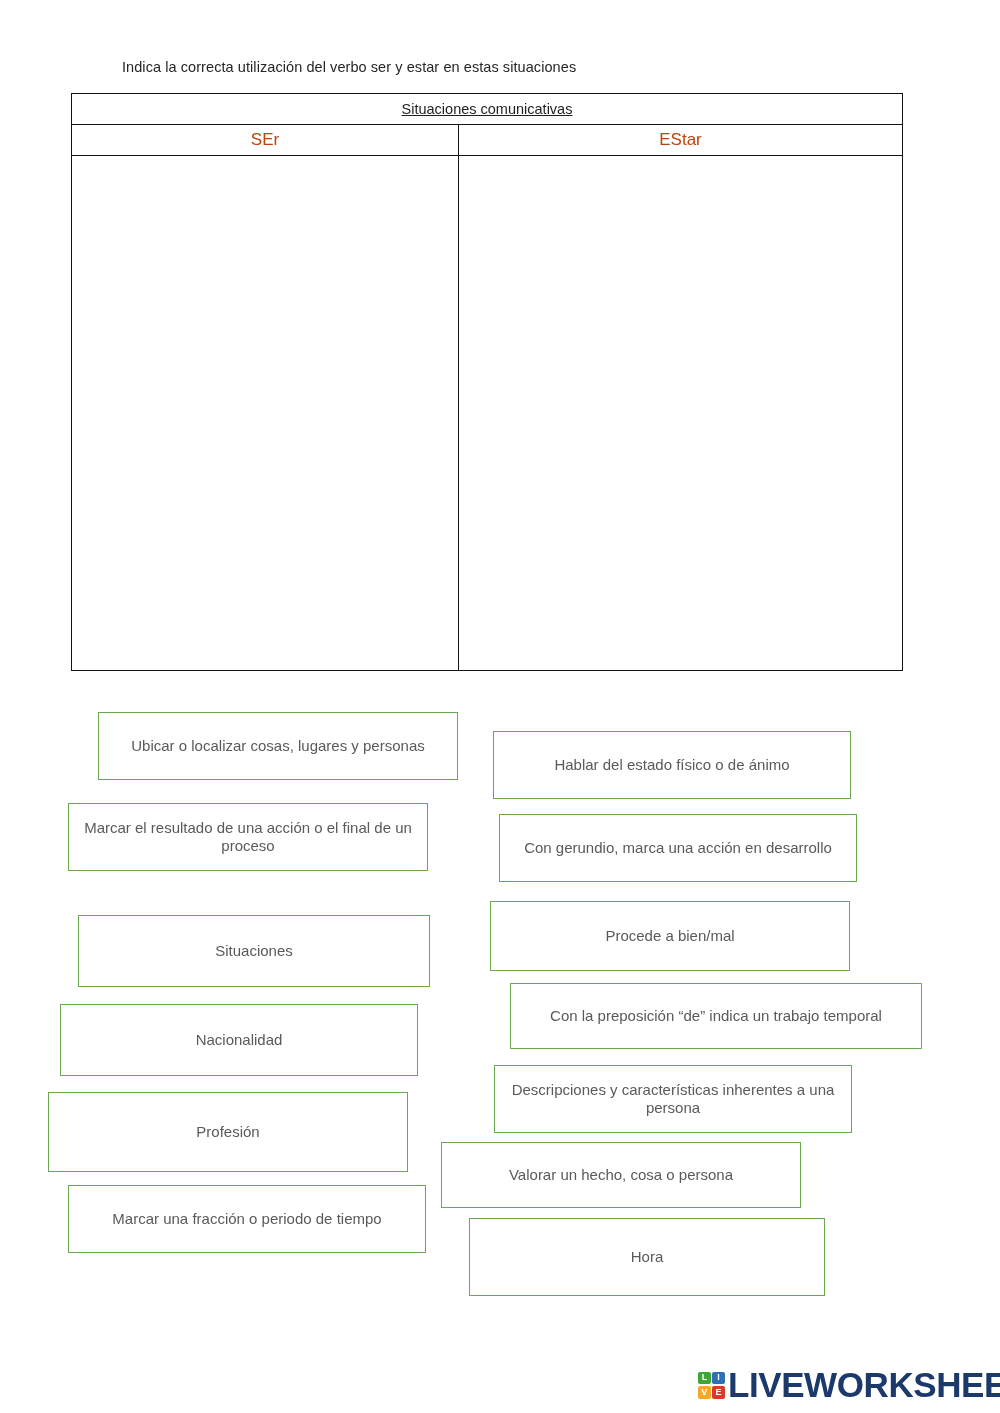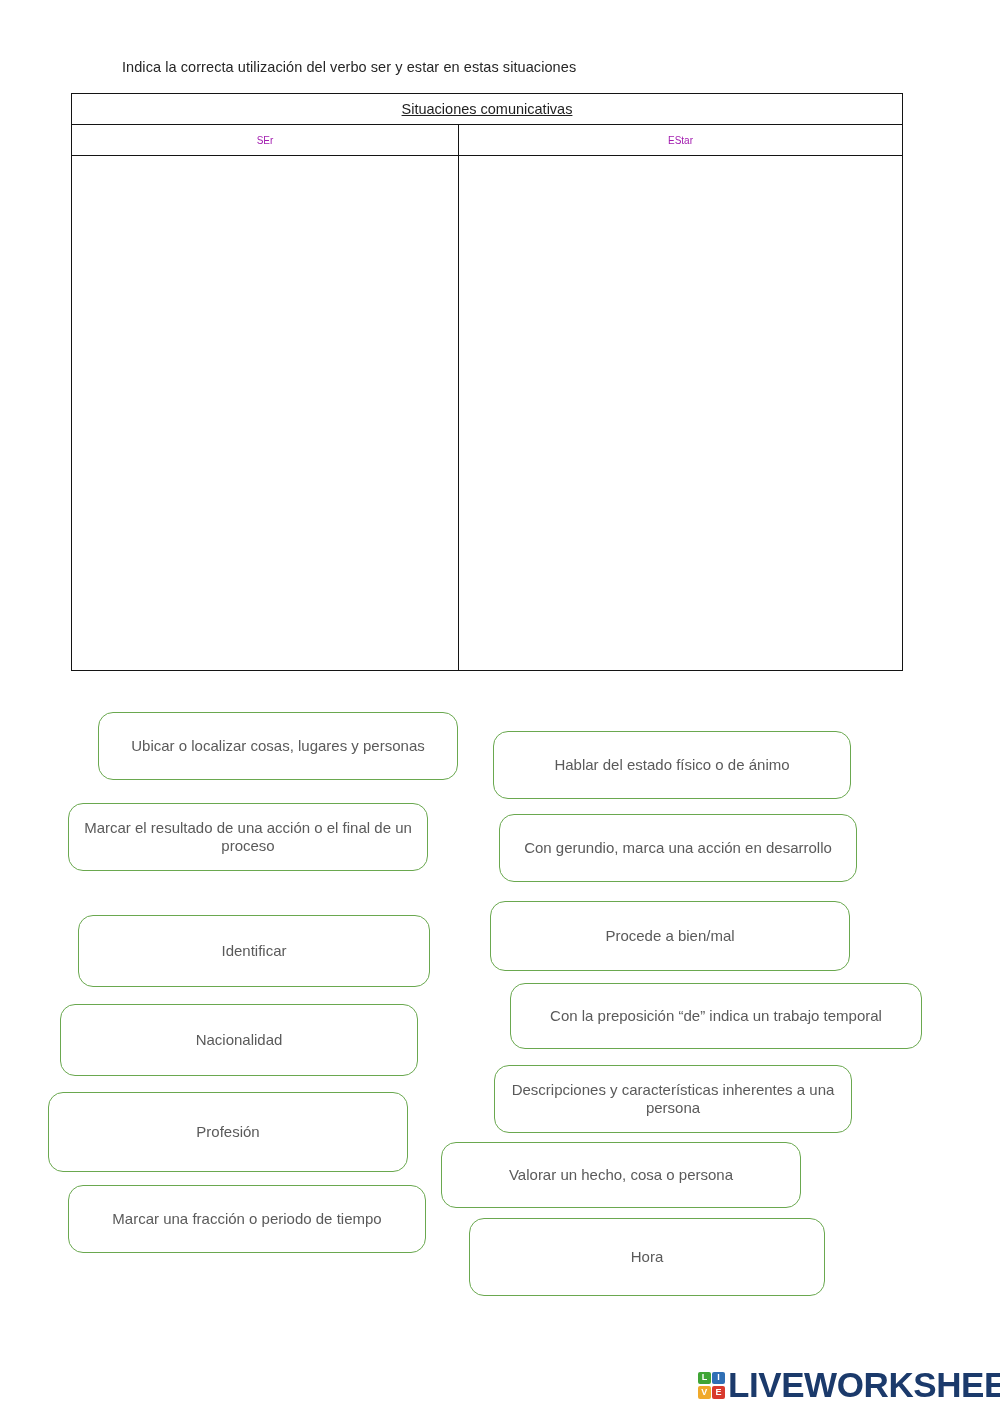--- a/index.html
+++ b/index.html
@@ -67,22 +67,22 @@
     width: 100%;
     height: 31px;
     border-bottom: 1.6px solid #141414;
     box-sizing: border-box;
     display: flex;
   }
   .table-head-row .th {
     display: flex;
     align-items: center;
     justify-content: center;
-    font-size: 10px;
-    color: #a21caf;
+    font-size: 17px;
+    color: #c2410c;
     box-sizing: border-box;
   }
   .th-ser { width: 387px; border-right: 1.6px solid #141414; }
   .th-estar { flex: 1; }
 
   .table-body-row {
     position: absolute;
     left: 0; top: 62px;
     width: 100%;
     bottom: 0;
@@ -92,21 +92,21 @@
     box-sizing: border-box;
   }
   .td-ser { width: 387px; border-right: 1.6px solid #141414; }
   .td-estar { flex: 1; }
 
   
   .chip {
     position: absolute;
     box-sizing: border-box;
     border: 1.3px solid #6aa84f;
-    border-radius: 15px;
+    border-radius: 0;
     background: #ffffff;
     color: #5a5a5a;
     font-size: 15px;
     line-height: 1.22;
     text-align: center;
     display: flex;
     align-items: center;
     justify-content: center;
     padding: 4px 12px;
   }
@@ -180,21 +180,21 @@
 
   <div class="chip" style="left:98px;  top:712px;  width:360px; height:68px;">
     <span class="chip-text">Ubicar o localizar cosas, lugares y personas</span>
   </div>
 
   <div class="chip" style="left:68px;  top:803px;  width:360px; height:68px;">
     <span class="chip-text">Marcar el resultado de una acción o el final de un proceso</span>
   </div>
 
   <div class="chip" style="left:78px;  top:915px;  width:352px; height:72px;">
-    <span class="chip-text">Identificar</span>
+    <span class="chip-text">Situaciones</span>
   </div>
 
   <div class="chip" style="left:60px;  top:1004px; width:358px; height:72px;text-align:center;">
     <span class="chip-text">Nacionalidad</span>
   </div>
 
   <div class="chip" style="left:48px;  top:1092px; width:360px; height:80px;">
     <span class="chip-text">Profesión</span>
   </div>
 

